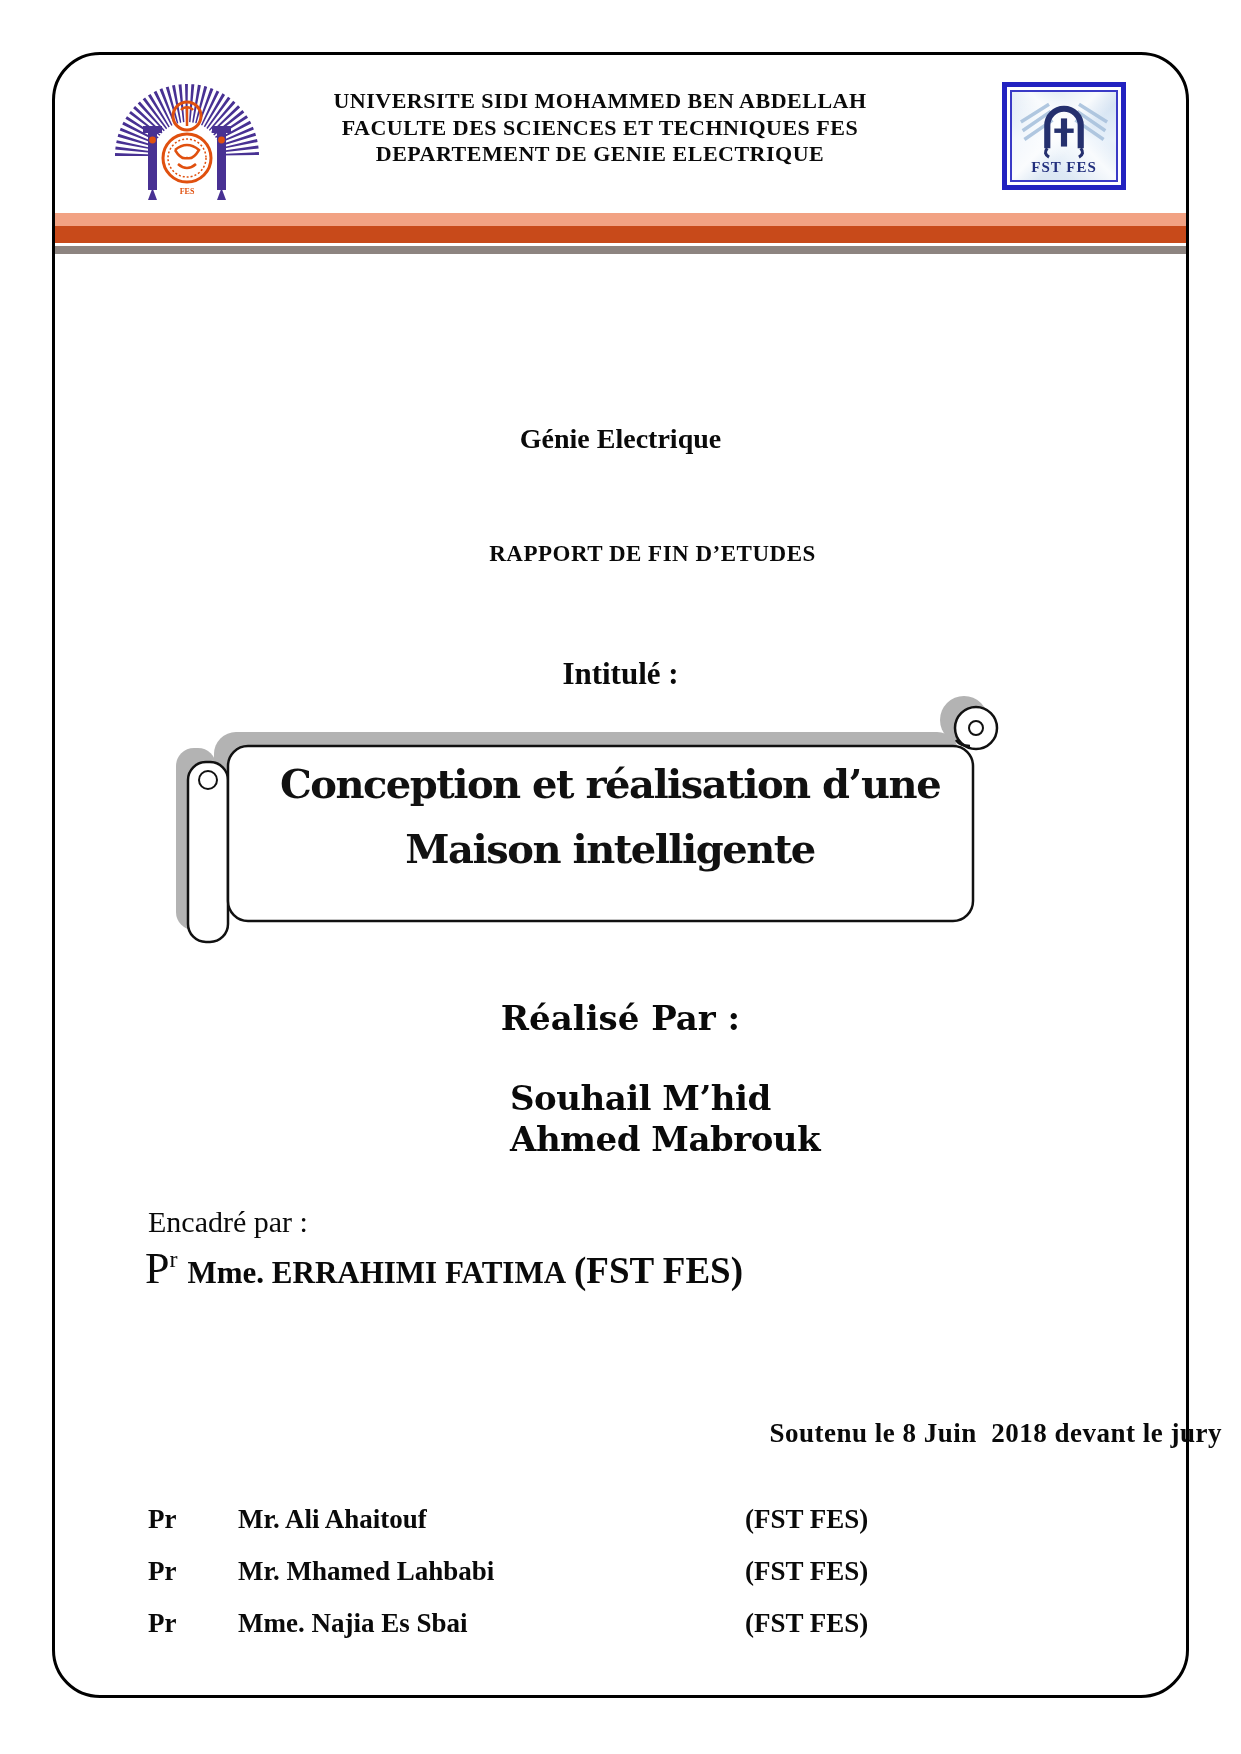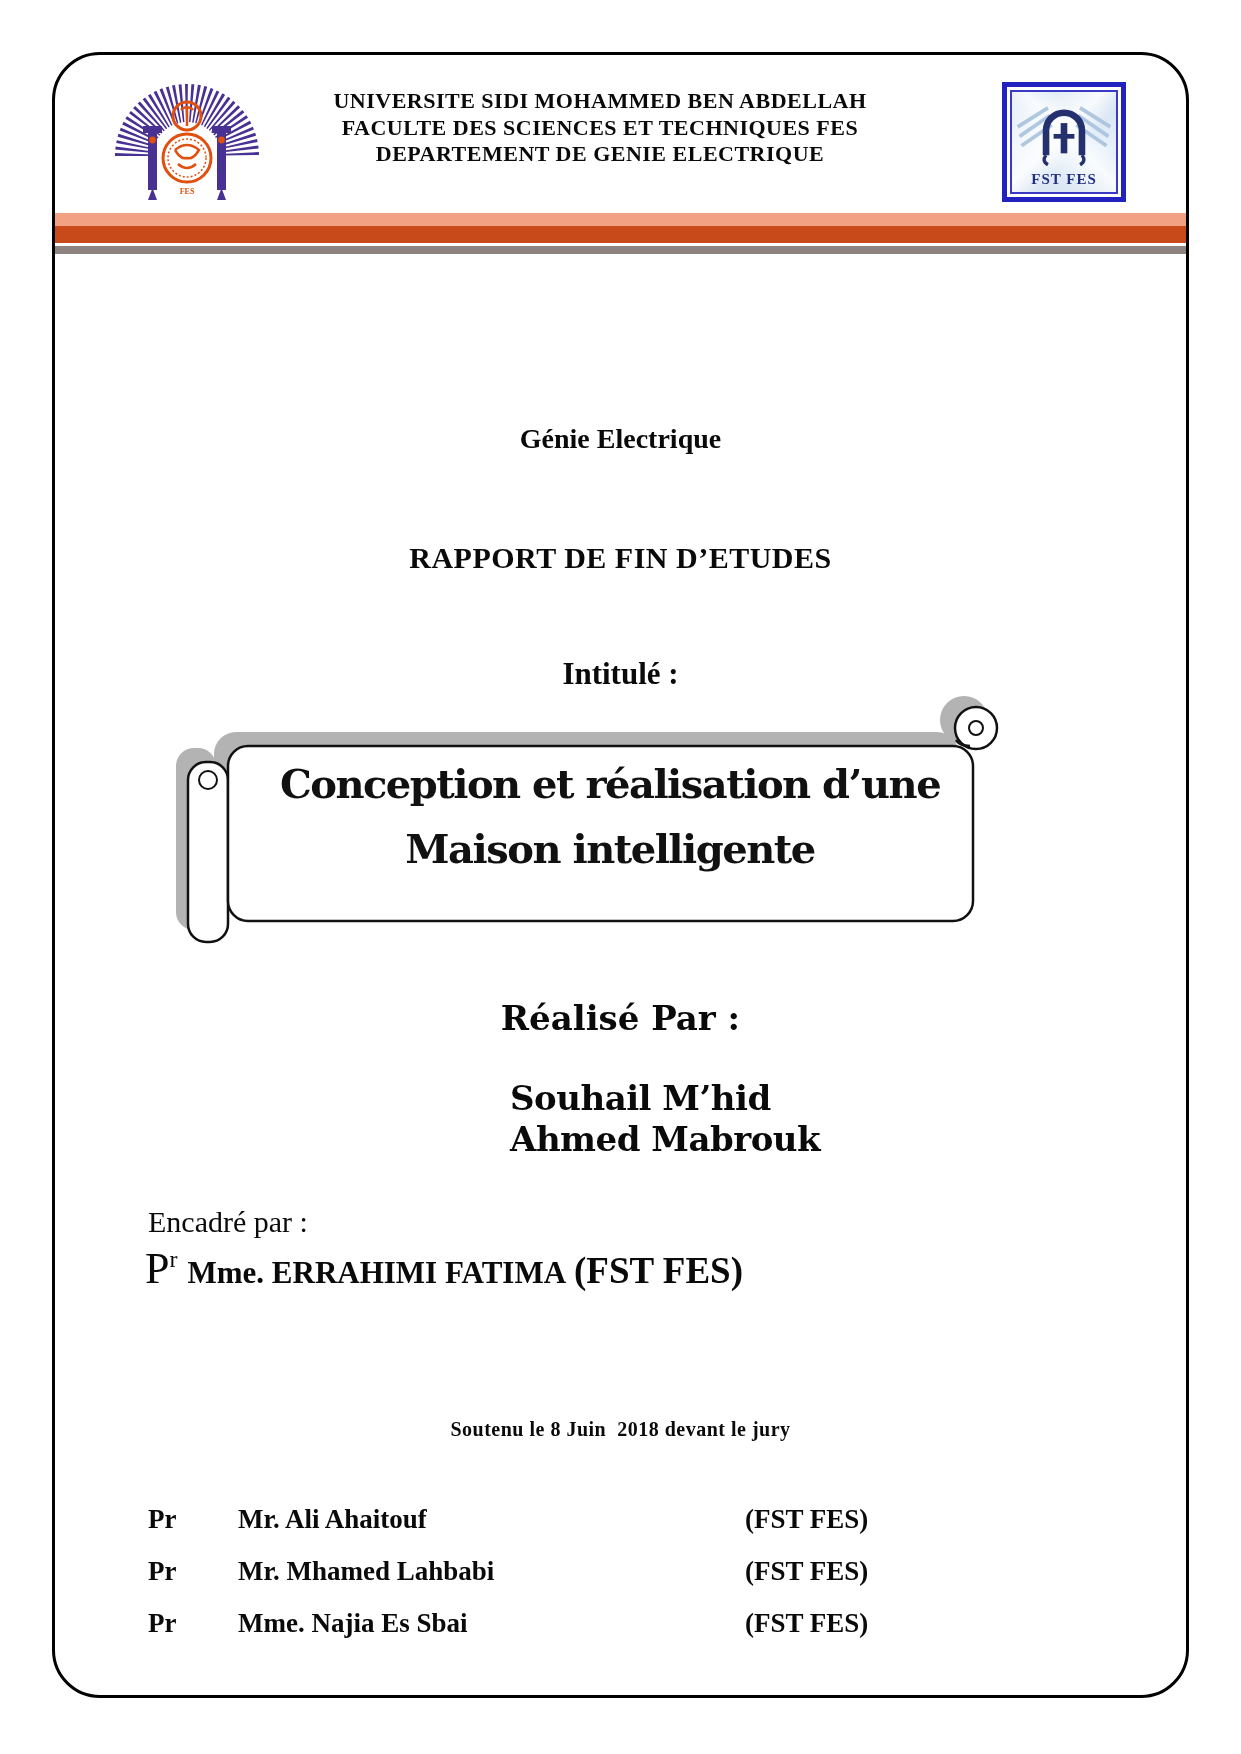--- a/index.html
+++ b/index.html
@@ -7,36 +7,36 @@
     position:relative; width:1241px; height:1754px;
     background:#ffffff; overflow:hidden;
     font-family:"Liberation Serif", serif; color:#0a0a0a;
   }
   .frame {
     position:absolute; left:52px; top:52px; width:1131px; height:1640px;
     border:3px solid #000; border-radius:48px;
   }
   
   .logo-left { position:absolute; left:112px; top:70px; width:150px; height:140px; }
-  .logo-right { position:absolute; left:1002px; top:82px; width:124px; height:120px; }
+  .logo-right { position:absolute; left:1002px; top:82px; width:124px; height:108px; }
   .header-text {
     position:absolute; left:270px; top:88px; width:660px;
     text-align:center; font-weight:bold; font-size:22px; line-height:26.5px;
     letter-spacing:0.5px; font-family:"Liberation Serif", serif;
   }
   
   .stripe { position:absolute; left:55px; width:1131px; }
   .stripe.salmon { top:213px; height:13px; background:#f2a283; }
   .stripe.orange { top:226px; height:17px; background:#c84a1a; }
   .stripe.gray   { top:246px; height:8px;  background:#8d8480; }
   
   .centerband { position:absolute; left:52px; width:1137px; text-align:center; }
   .degree    { top:391px; font-size:28px; font-weight:bold; letter-spacing:0.5px; }
   .specialty { top:423px; font-size:28px; font-weight:bold; }
-  .report    { top:541px; font-size:30px; font-weight:bold; letter-spacing:0.5px; }
+  .report    { top:541px; font-size:23px; font-weight:bold; letter-spacing:0.5px;margin-left:32px; }
   .intitule  { top:656px; font-size:31px; font-weight:bold; }
   
   .banner { position:absolute; left:170px; top:688px; width:840px; height:265px; }
   .banner svg { position:absolute; inset:0; }
   .banner-text {
     position:absolute; left:70px; width:740px; text-align:center;
     font-family:"DejaVu Serif", serif; font-weight:bold; font-size:40px;
     letter-spacing:-1.5px; color:#111;
   }
   .banner-line1 { top:72px; }
@@ -56,22 +56,22 @@
     position:absolute; left:148px; top:1205px;
     font-weight:normal; font-size:30px; font-family:"Liberation Serif", serif;
   }
   .supervisor-line { position:absolute; left:145px; top:1243px; white-space:nowrap; }
   .sup-p { font-size:44px; font-weight:normal; font-family:"Liberation Serif", serif; }
   .sup-p sup { font-size:24px; vertical-align:super; line-height:0; }
   .sup-name { font-size:31px; font-weight:bold; margin-left:10px; }
   .sup-aff  { font-size:37px; font-weight:bold; margin-left:8px; }
   
   .soutenu {
-    position:absolute; left:52px; width:1137px; top:1418px; text-align:center;
-    font-weight:bold; font-size:20px; white-space:pre; letter-spacing:0.5px;
+    position:absolute; left:52px; width:1137px; top:1418px; text-align:right;
+    font-weight:bold; font-size:27px; white-space:pre; letter-spacing:0.5px;padding-left:33px;
   }
   .jury-row { position:absolute; left:148px; width:900px; height:34px;
     font-weight:bold; font-size:27px;margin-top:32px; }
   .jury-row .jtitle { position:absolute; left:0; }
   .jury-row .jname  { position:absolute; left:90px; }
   .jury-row .jaff   { position:absolute; left:597px; }
   .jr0 { top:1472px; } .jr1 { top:1524px; } .jr2 { top:1576px; }
   
   .fst-box {
     position:absolute; inset:0; border:5px solid #2222c0; background:#ffffff;

